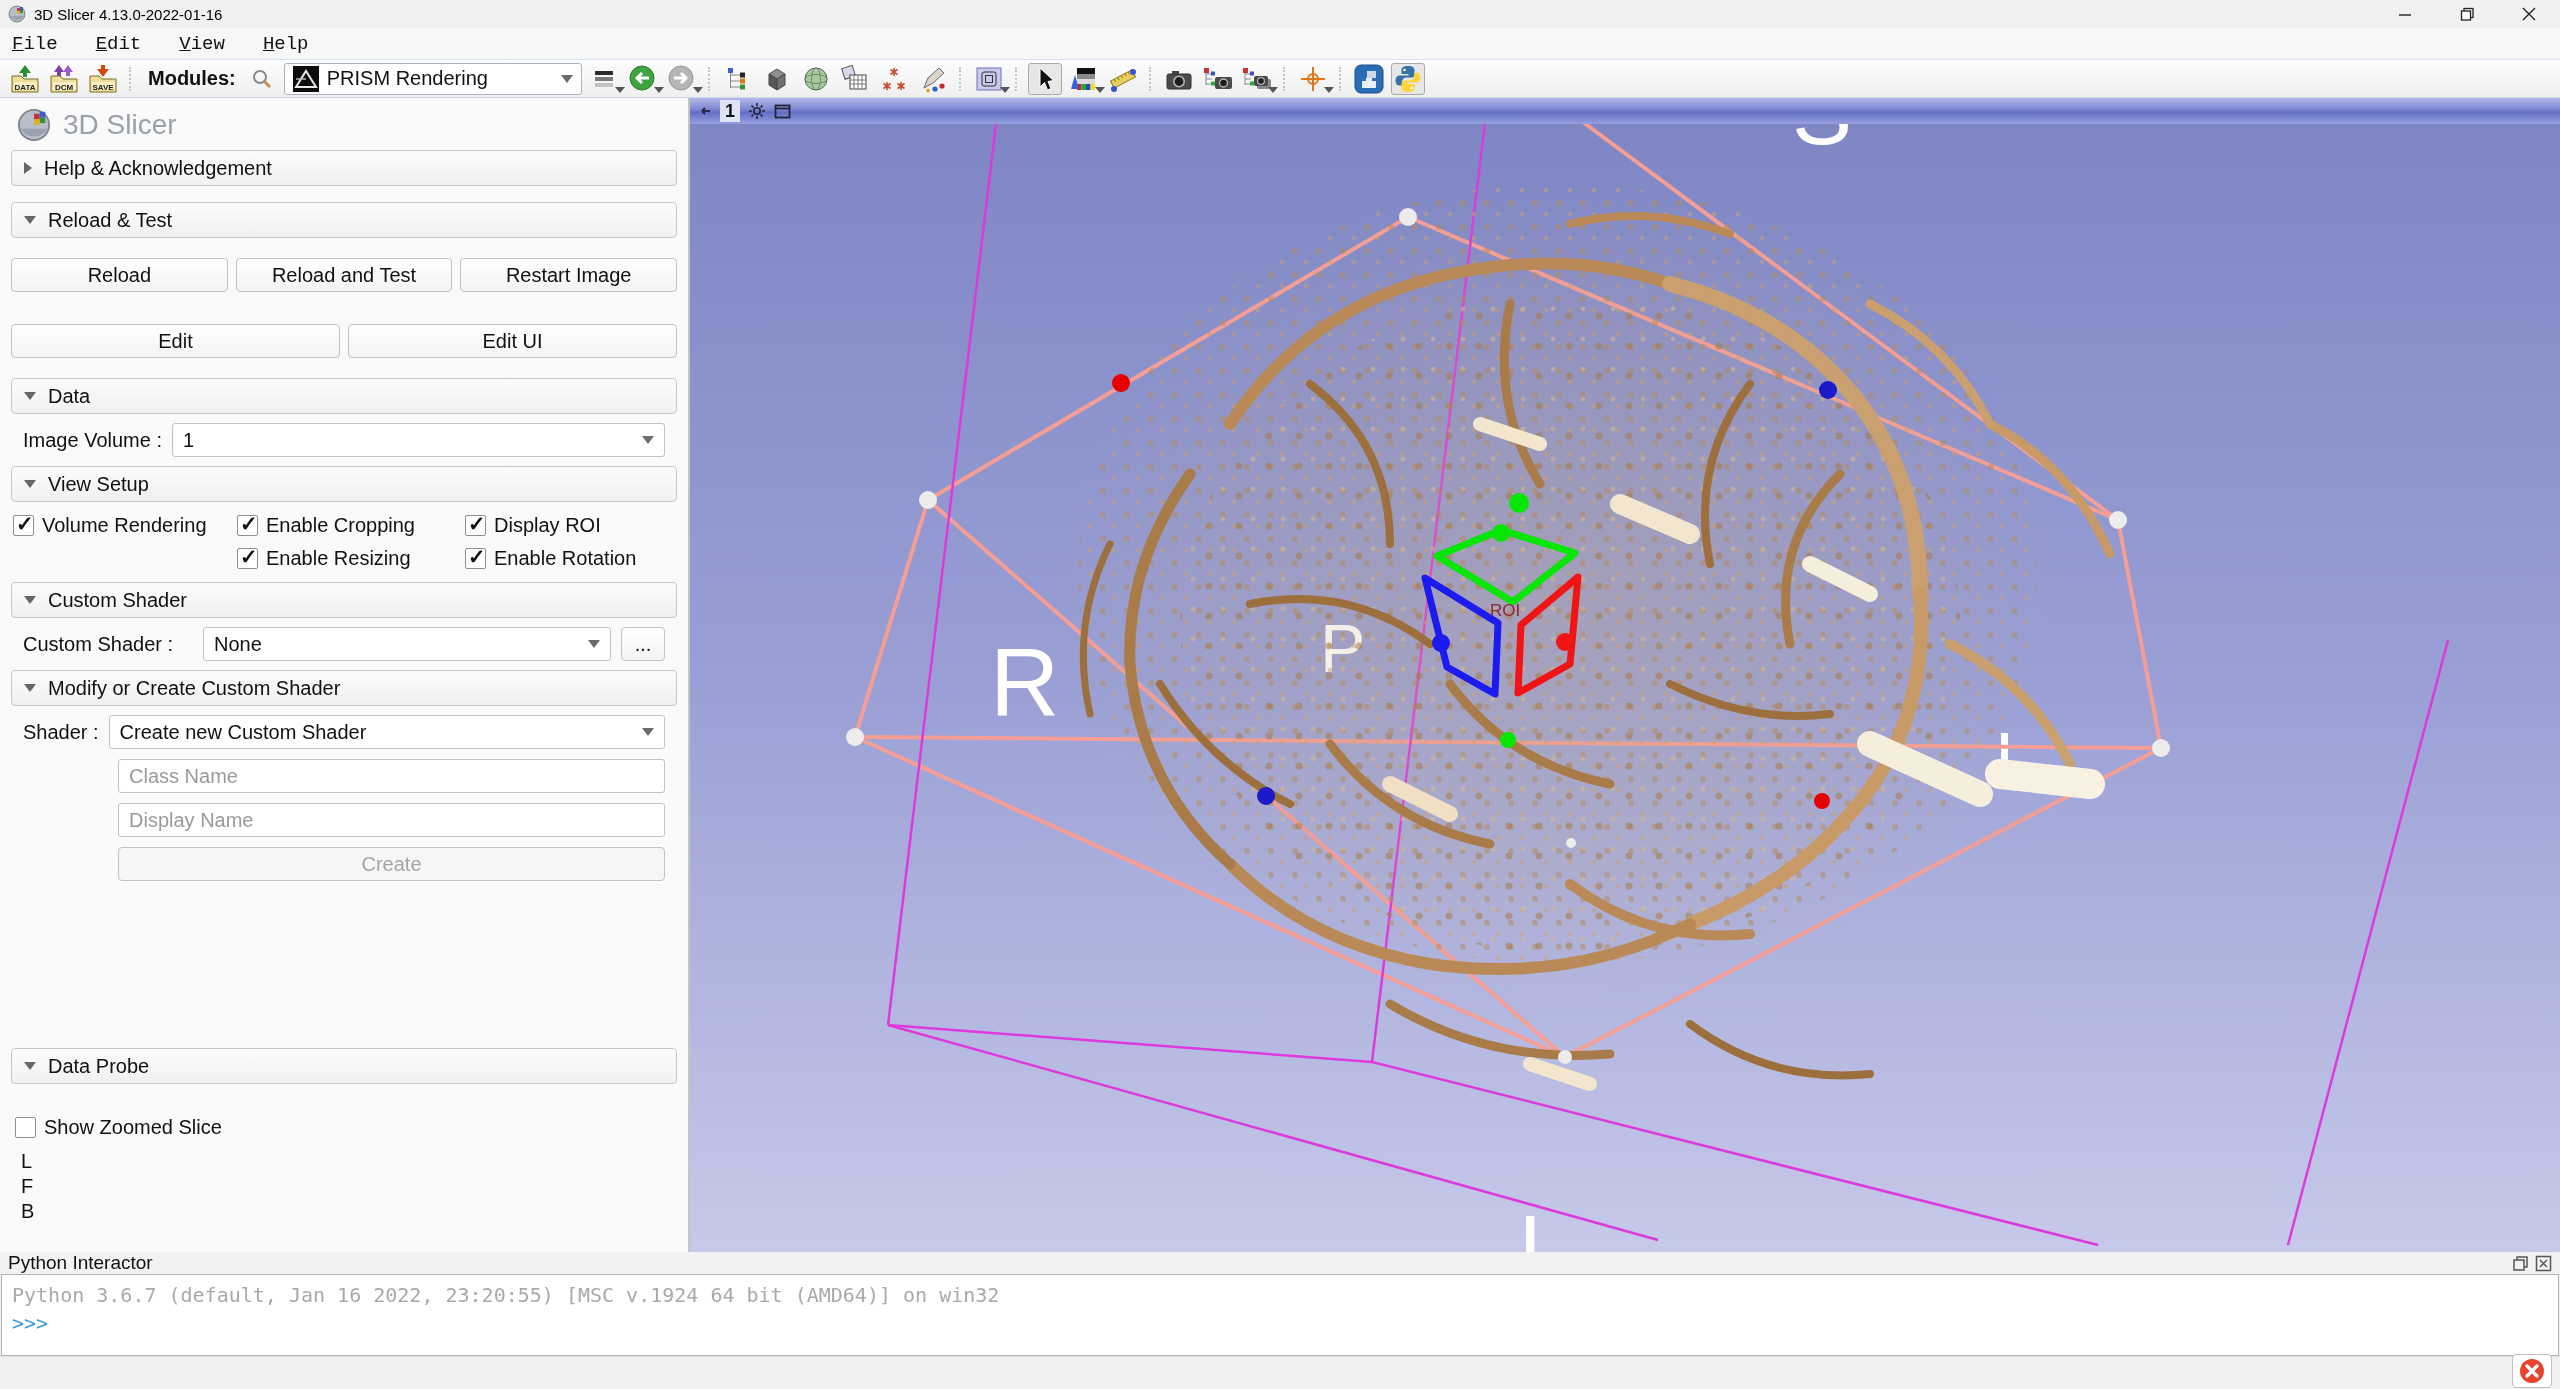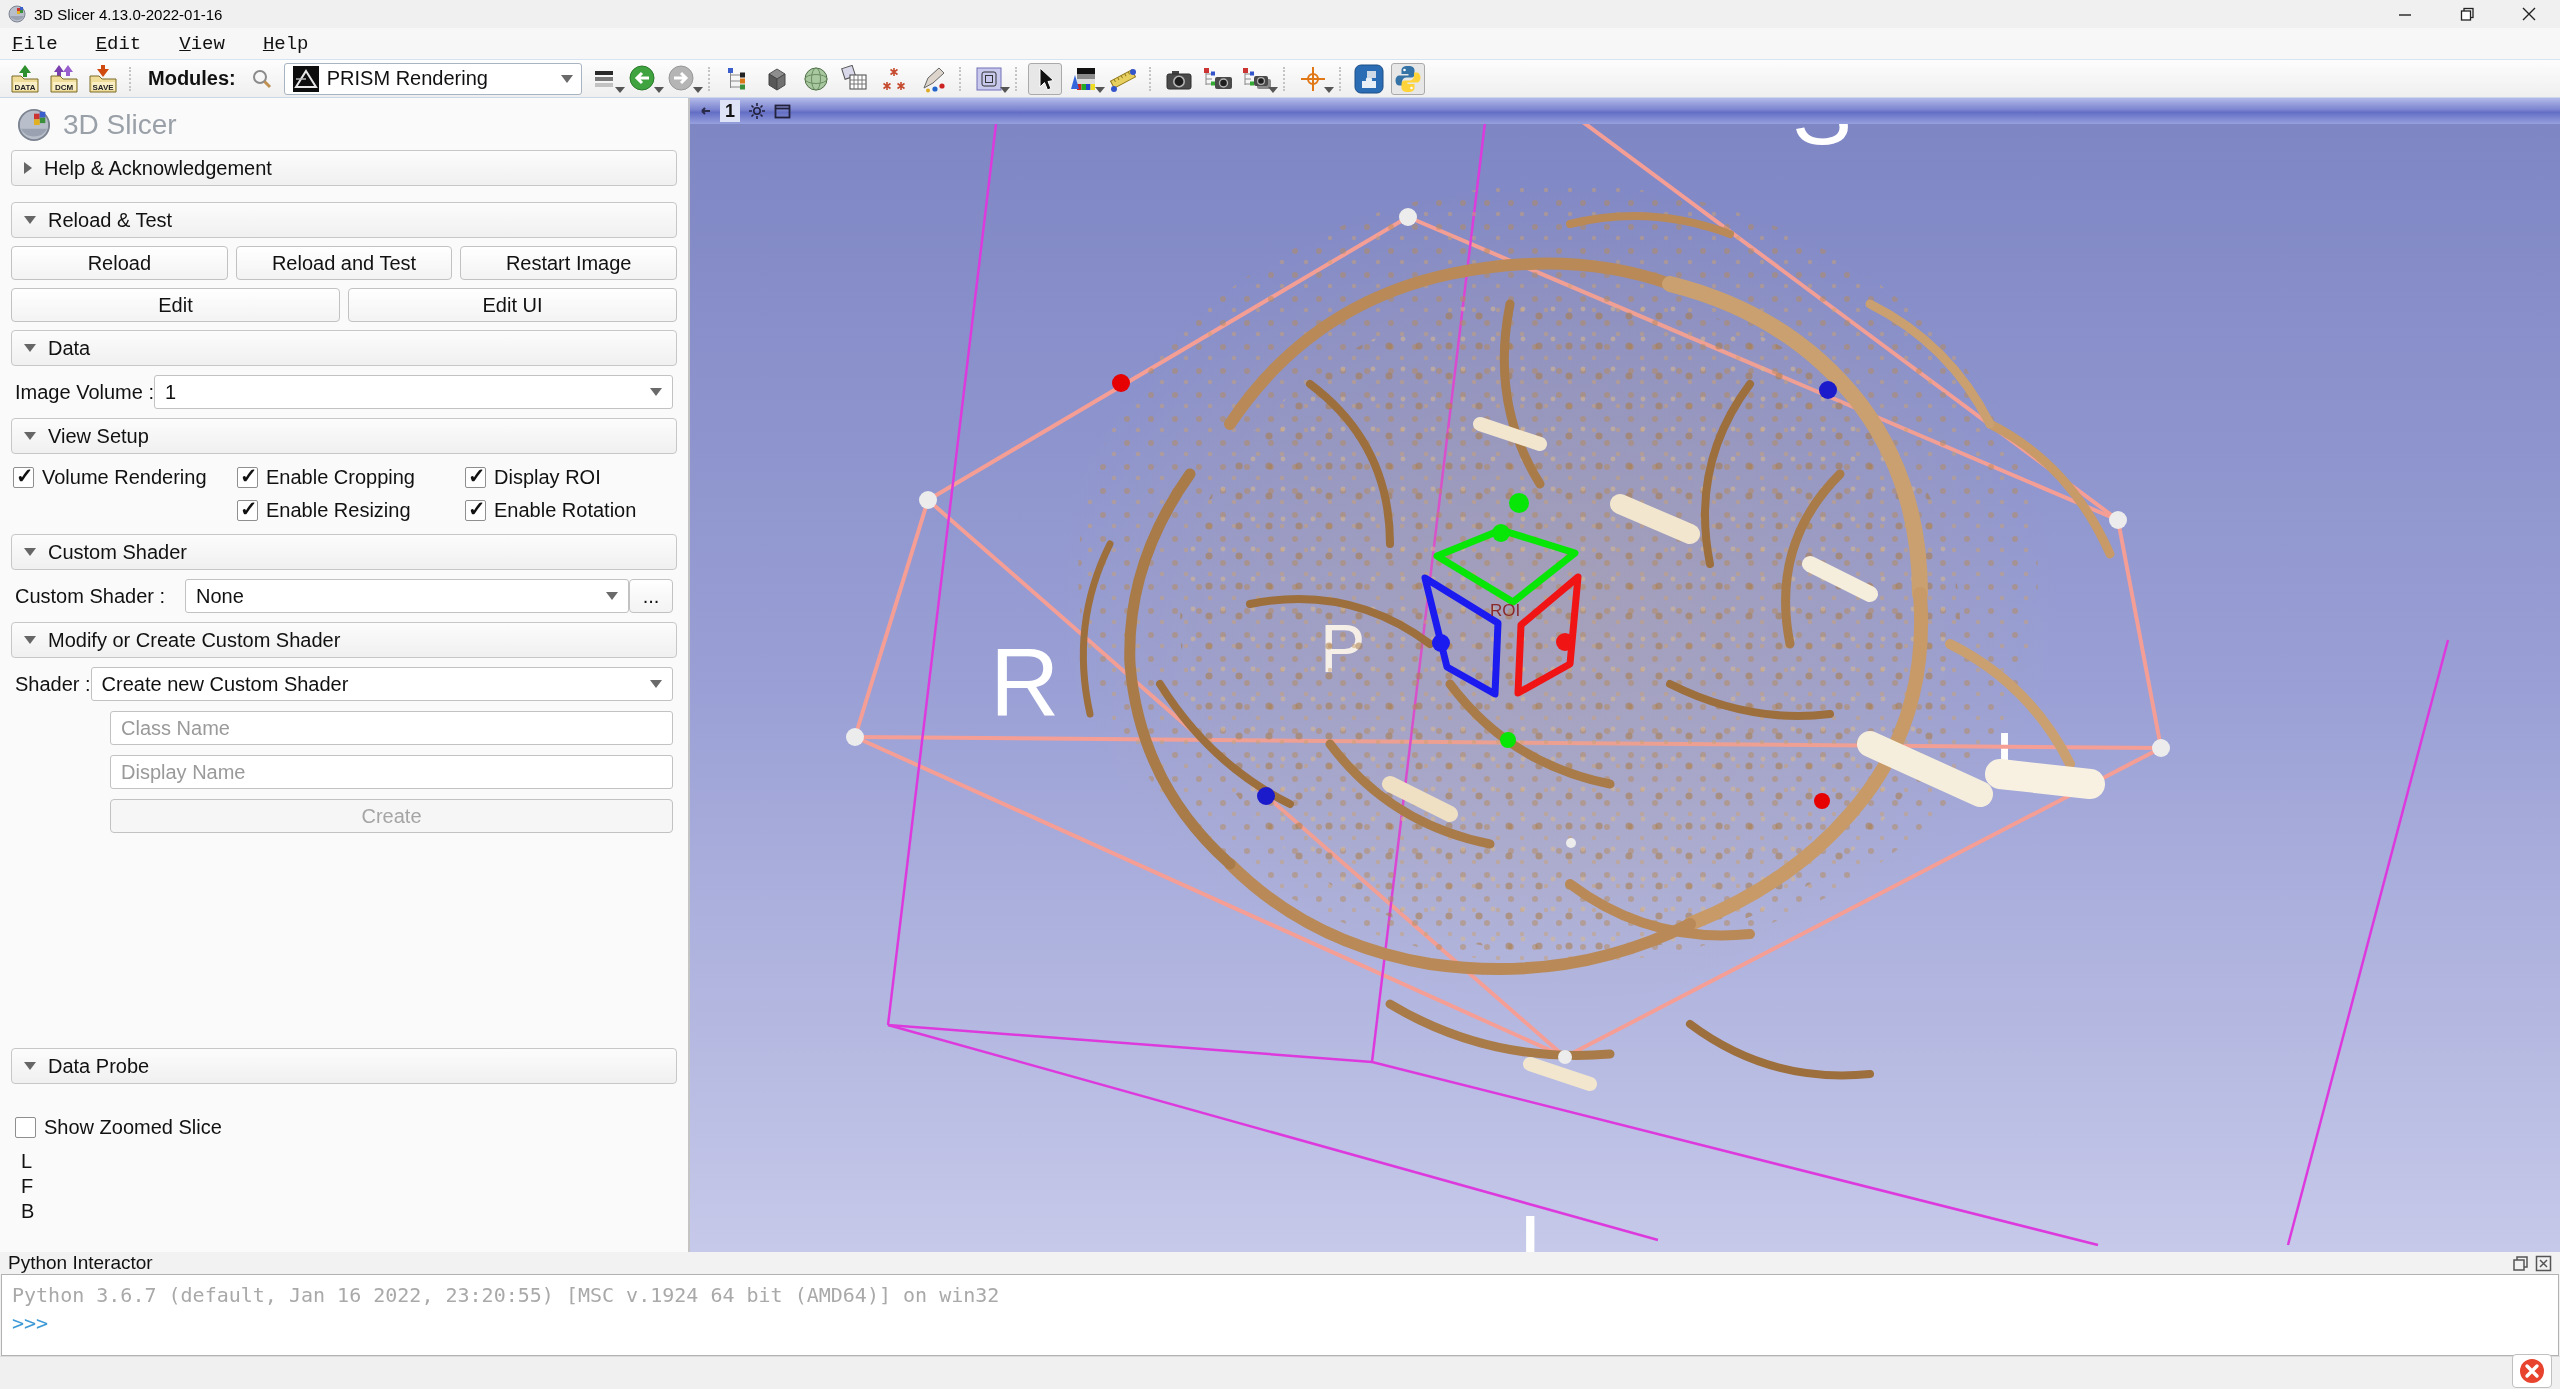--- a/index.html
+++ b/index.html
@@ -39,26 +39,26 @@
     display:flex; flex-direction:column; padding:0 11px; }
   .logo-row { height:48px; display:flex; align-items:center; gap:12px; padding:6px 6px 0 6px; }
   .logo-title { font-size:28px; color:#9aa0a8; }
   .section-bar { height:36px; border:1px solid #c7c7c7; border-radius:4px;
     background:linear-gradient(#fcfcfc,#f0f0f0); display:flex; align-items:center; gap:12px;
     padding:0 12px; font-size:20px; margin:4px 0; }
   .tri-r { width:0; height:0; border-top:6px solid transparent; border-bottom:6px solid transparent;
     border-left:8px solid #666; }
   .tri-d { width:0; height:0; border-left:6px solid transparent; border-right:6px solid transparent;
     border-top:8px solid #666; }
-  .btn-row { display:flex; gap:8px; margin:4px 0; }
+  .btn-row { display:flex; gap:8px; margin:16px 0; }
   .btn { flex:1; height:34px; border:1px solid #c2c2c2; border-radius:4px;
     background:linear-gradient(#ffffff,#f3f3f3); font-size:20px;
     display:flex; align-items:center; justify-content:center; }
   .btn.disabled { color:#a5a5a5; background:#f6f6f6; }
-  .field-row { display:flex; align-items:center; margin:5px 4px; font-size:20px; }
+  .field-row { display:flex; align-items:center; gap:10px; margin:5px 12px; font-size:20px; }
   .combobox { flex:1; height:34px; border:1px solid #c2c2c2; border-radius:3px; background:#fff;
     display:flex; align-items:center; padding:0 10px; font-size:20px; gap:8px; }
   .text-input { height:34px; border:1px solid #c2c2c2; border-radius:3px; background:#fff;
     padding:0 10px; font-size:20px; font-family:"Liberation Sans",sans-serif; width:100%; color:#444; }
   .text-input::placeholder { color:#9a9a9a; }
   .cb-grid { display:grid; grid-template-columns:224px 228px 1fr; row-gap:10px; margin:8px 2px; }
   .cb-item { display:flex; align-items:center; gap:8px; font-size:20px; }
   .cb { width:21px; height:21px; border:1px solid #8f8f8f; border-radius:2px; background:#fff;
     position:relative; flex:0 0 auto; }
   .cb.on::after { content:"\2713"; position:absolute; left:2px; top:-4px; font-size:21px;

